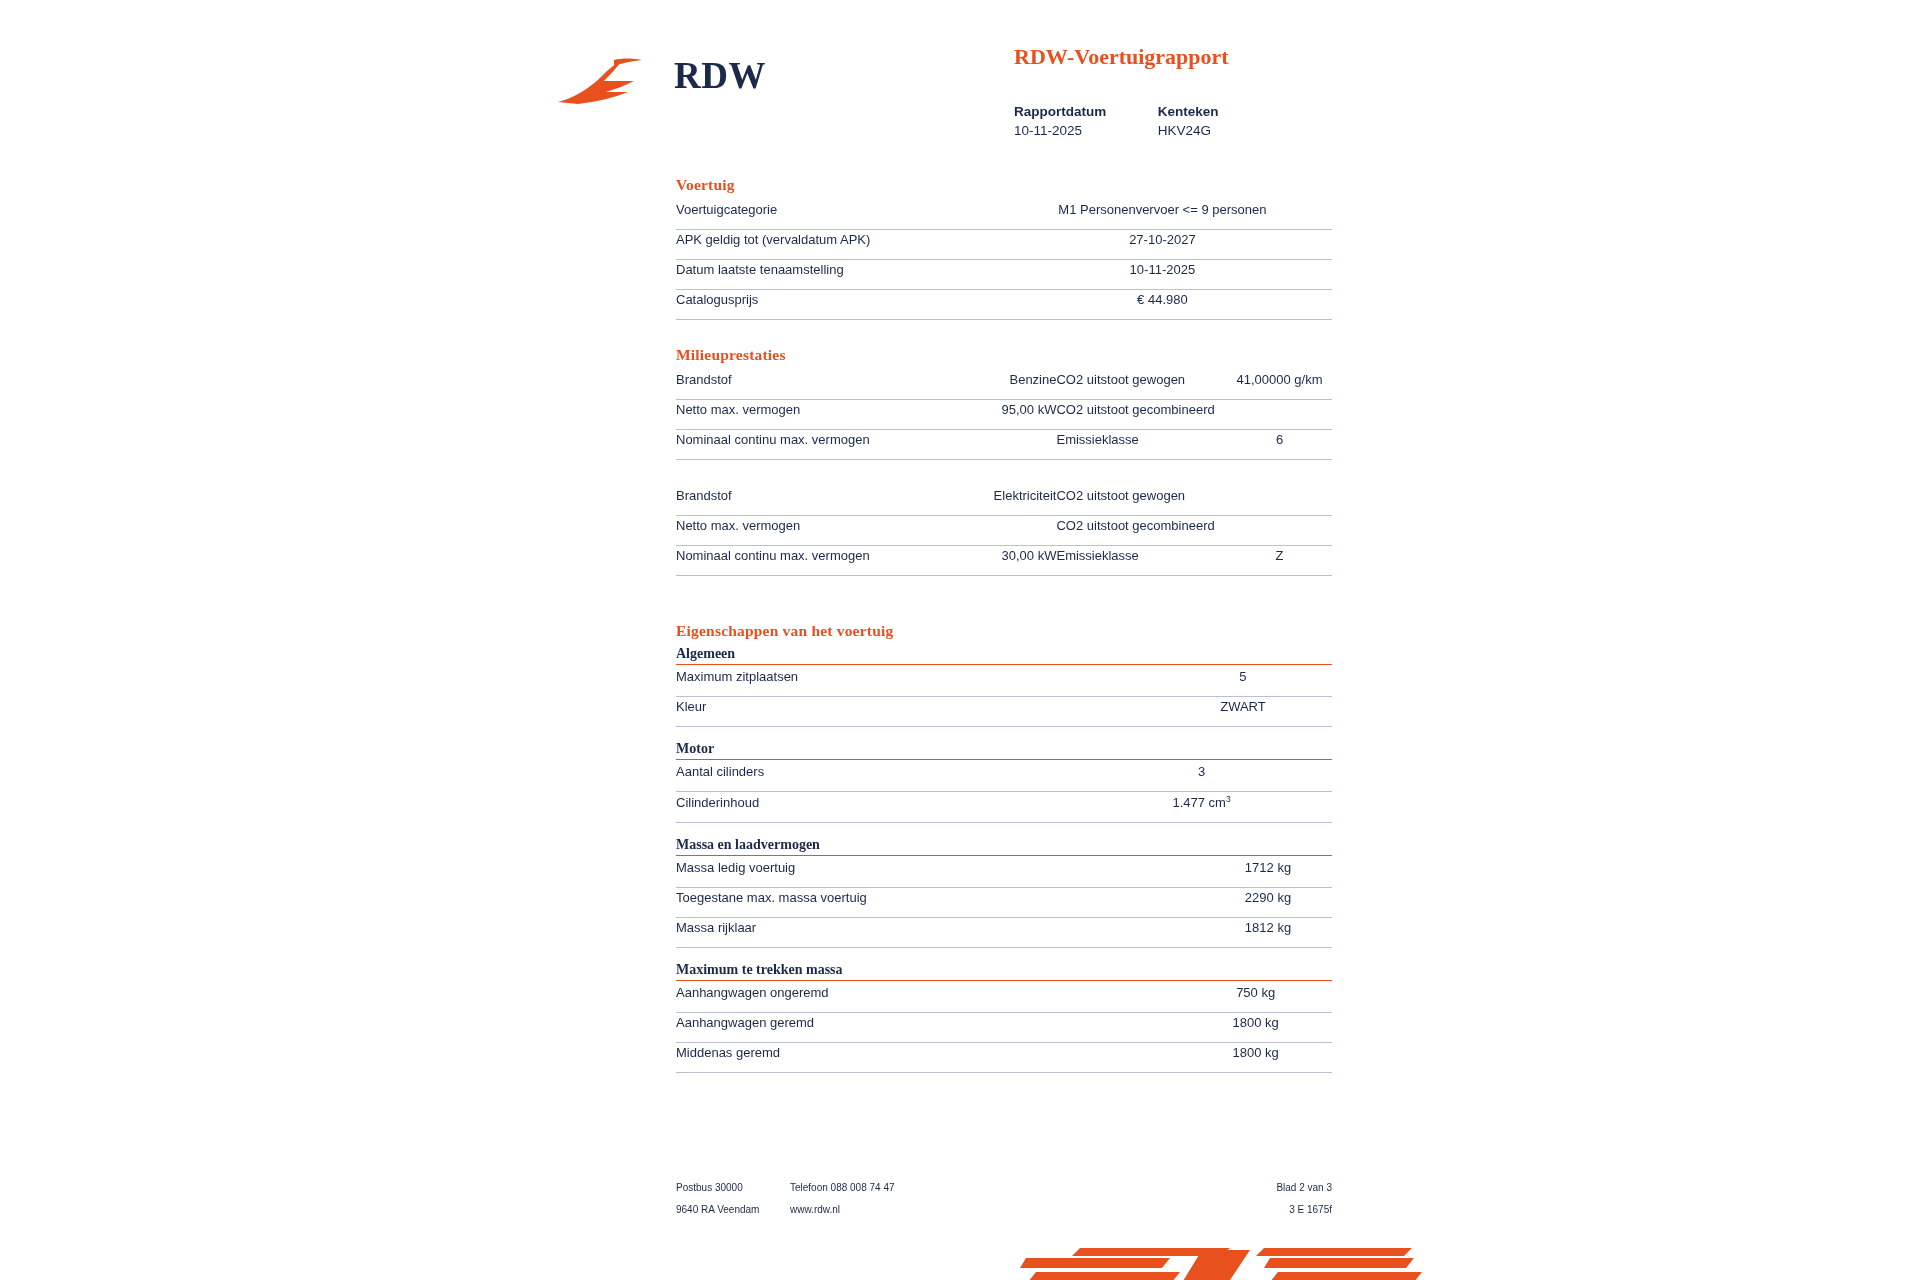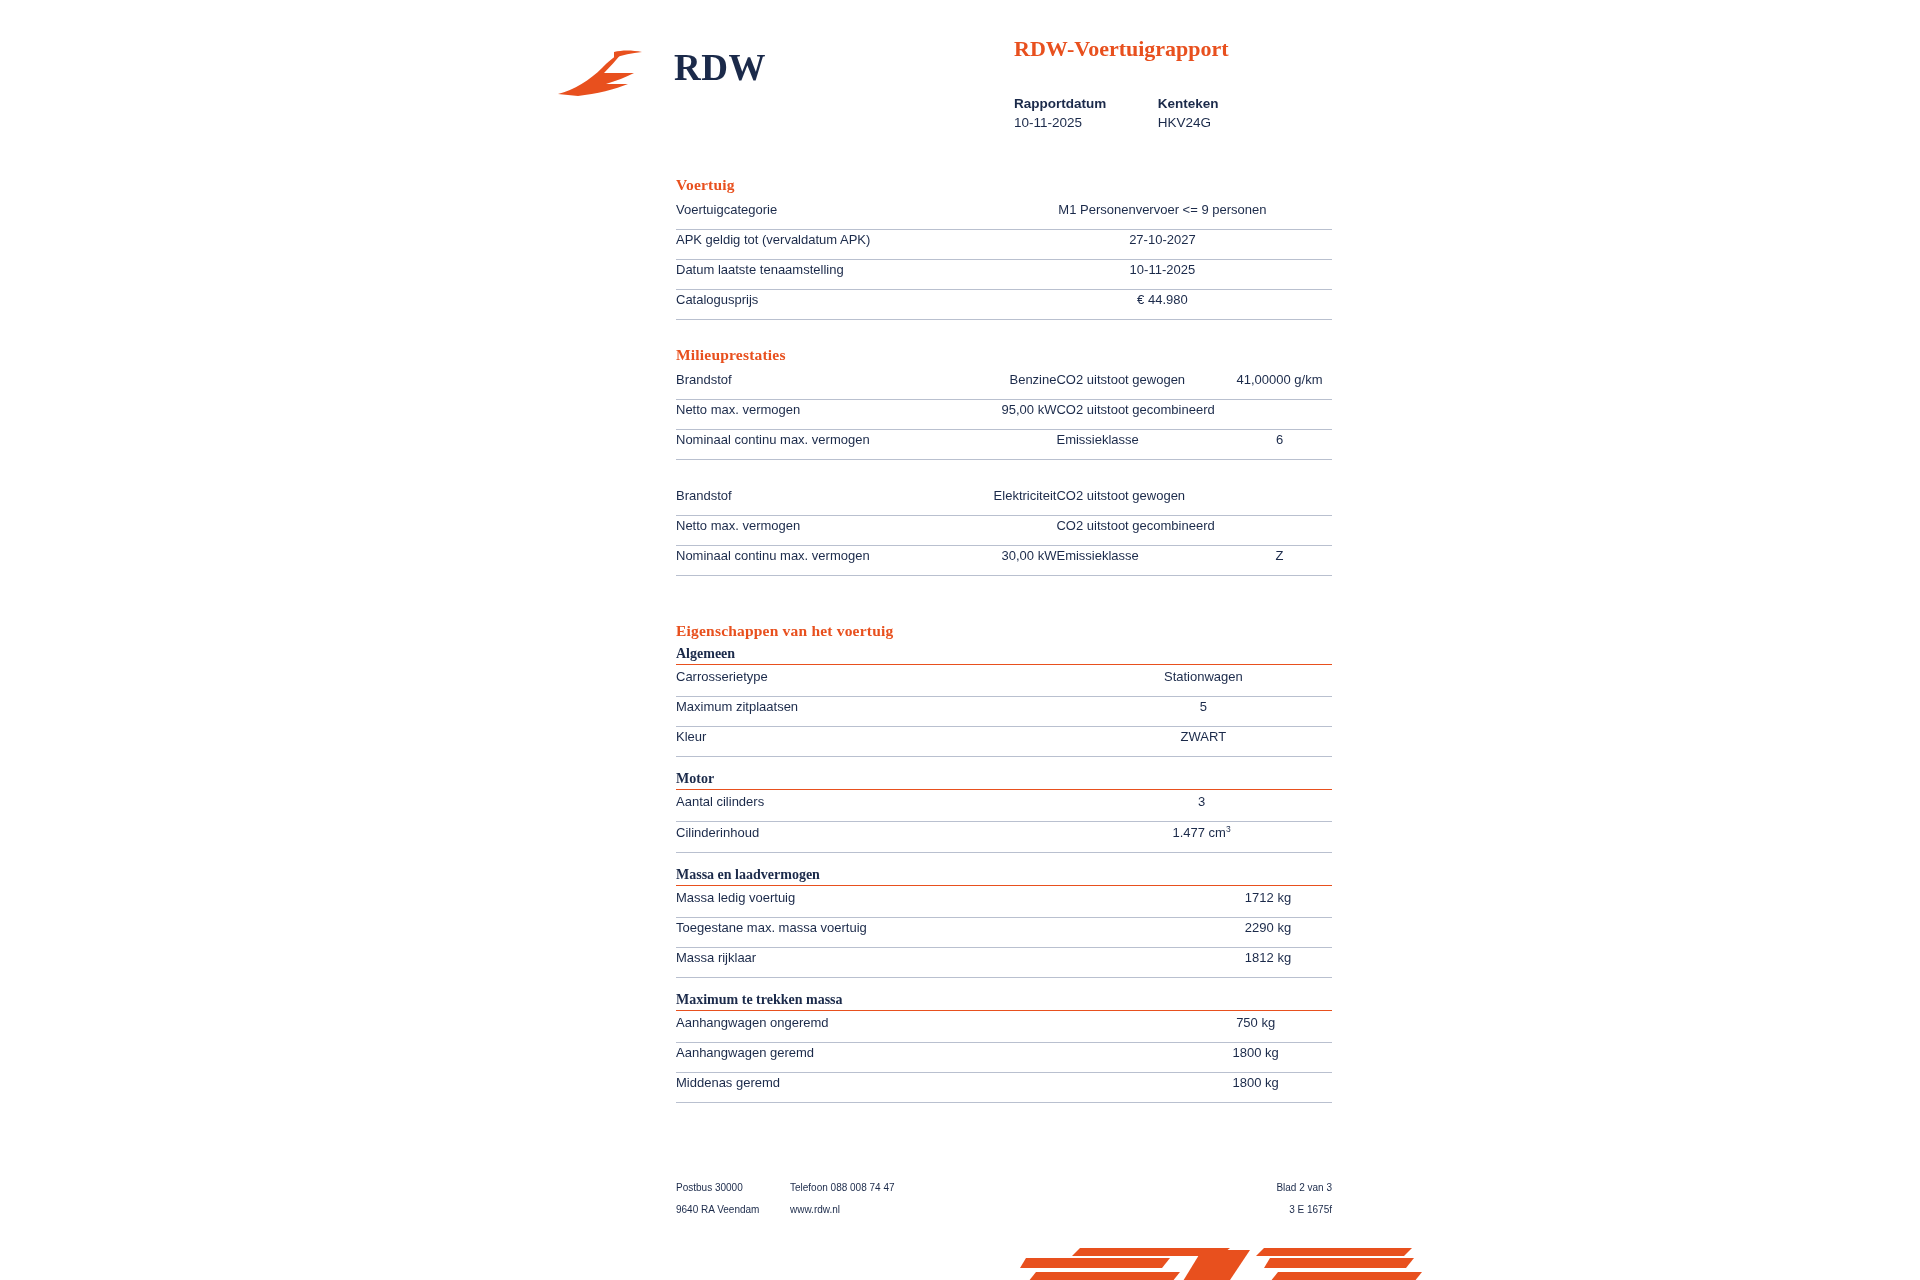--- a/index.html
+++ b/index.html
@@ -16,21 +16,21 @@
   }
   .page {
     position: relative;
     width: 1920px;
     height: 1280px;
     background: #ffffff;
   }
   
   .header {
     position: absolute;
-    left: 0; top: 0;
+    left: 0; top: 8px;
     width: 1652px;
     height: 150px;
   }
   .logo-wrap {
     position: absolute;
     left: 556px;
     top: 30px;
     width: 230px;
     height: 70px;
   }
@@ -278,24 +278,20 @@
     </div>
 
     <div class="gap-lg"></div>
 
     <div class="block">
       <div class="section-title">Eigenschappen van het voertuig</div>
 
       <div class="sub-title">Algemeen</div>
       <table class="rows">
         <tbody>
-            <tr>
-          <td class="label">Carrosserietype</td>
-          <td class="value">Stationwagen</td>
-        </tr>
         <tr>
           <td class="label">Maximum zitplaatsen</td>
           <td class="value">5</td>
         </tr>
         <tr>
           <td class="label">Kleur</td>
           <td class="value">ZWART</td>
         </tr>
       </tbody>
         </table>

